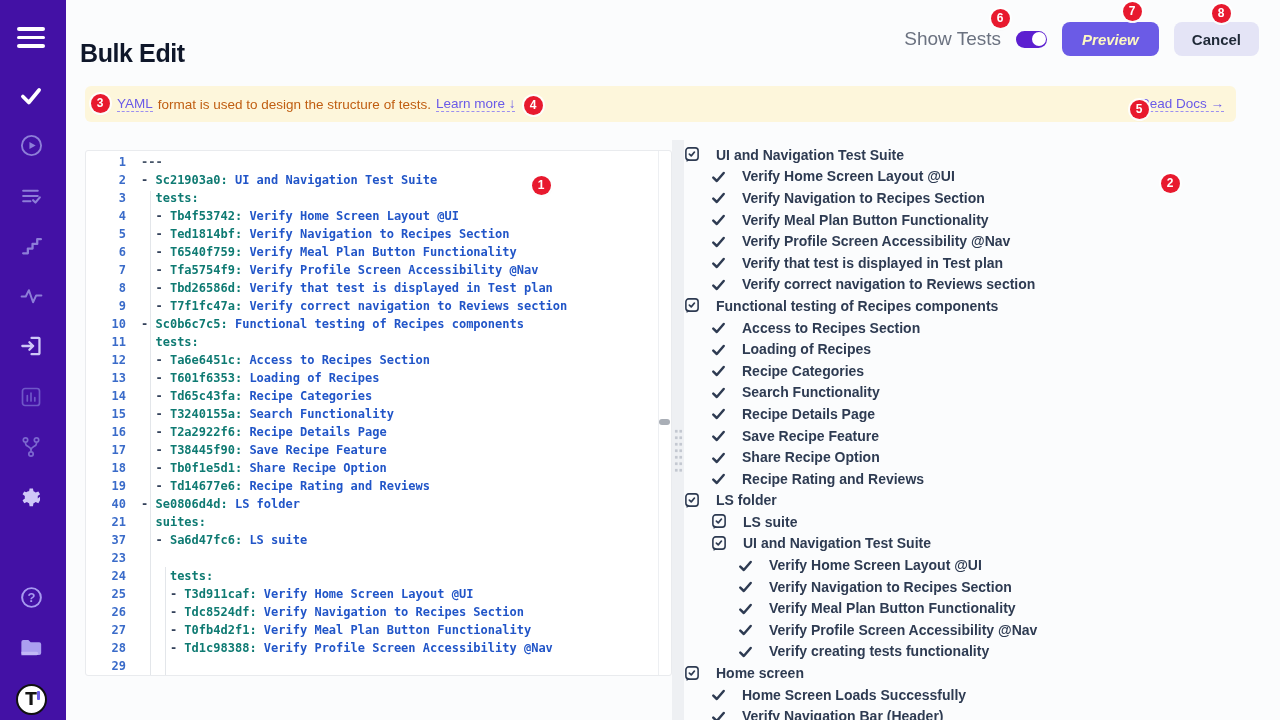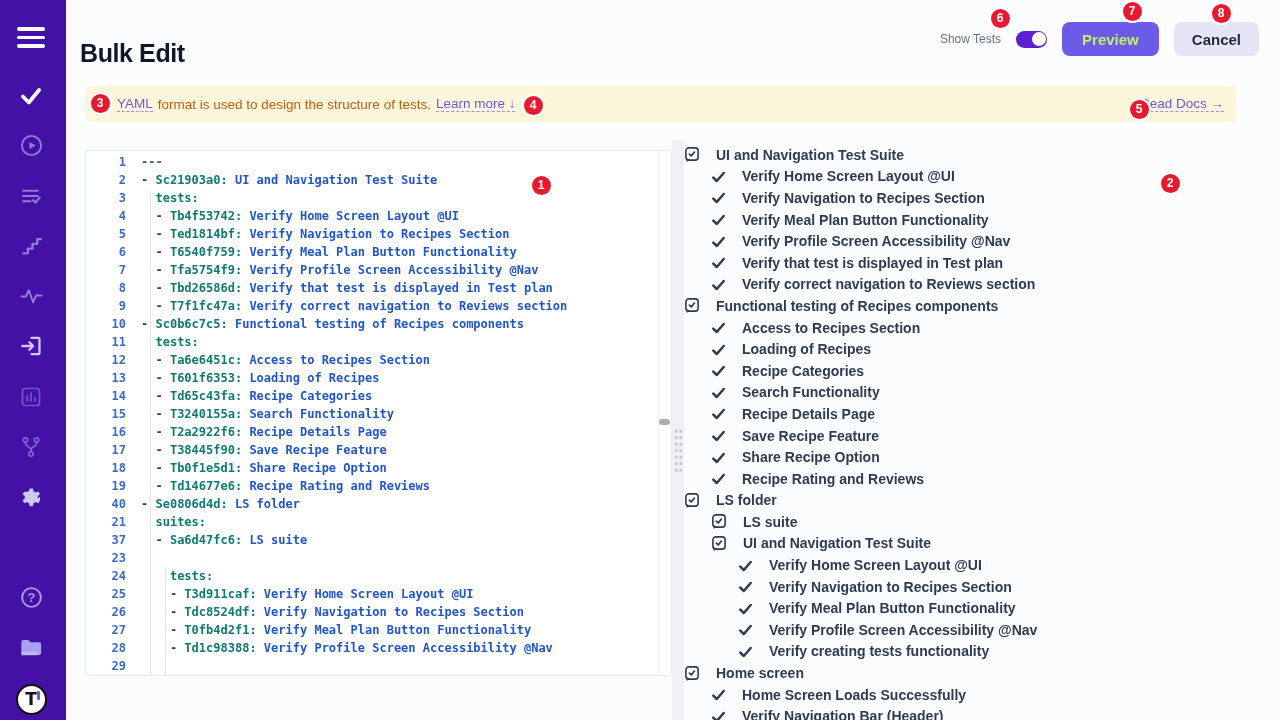--- a/index.html
+++ b/index.html
@@ -13,25 +13,25 @@
   .sidebar { position:absolute; left:0; top:0; width:66px; height:720px; background:var(--sidebar,#4311a5); z-index:5; }
   .hamburger { position:absolute; left:17px; top:27px; cursor:pointer; }
   .hamburger div { width:28px; height:3.6px; background:#fff; border-radius:2px; margin-bottom:5px; }
   .sb-icon { position:absolute; left:11px; width:40px; height:40px; display:flex; align-items:center; justify-content:center; cursor:pointer; }
   .avatar-circle { width:31px; height:31px; border-radius:50%; background:#fff; border:2.5px solid #111; display:flex; align-items:center; justify-content:center; position:relative; }
   .avatar-circle .t { font-weight:900; font-size:17px; color:#151515; font-family:"DejaVu Sans", sans-serif; }
   .avatar-circle .tick { position:absolute; right:5px; top:5px; width:3px; height:9px; background:#6a5ae8; border-radius:1px; }
   
   .page-title { position:absolute; left:80px; top:22px; font-size:25px; font-weight:800; color:#0f172a; letter-spacing:-0.4px; }
   .header-actions { position:absolute; top:22px; right:21px; height:34px; display:flex; align-items:center; gap:15px; }
-  .show-tests-label { color:#6b7280; font-size:12px;text-align:center; }
+  .show-tests-label { color:#6b7280; font-size:19px;text-align:center; }
   .toggle { width:31px; height:17px; border-radius:9px; background:#5c1fd0; position:relative; cursor:pointer; }
   .toggle .knob { position:absolute; right:1.5px; top:1.5px; width:14px; height:14px; border-radius:50%; background:#fff; }
   .btn { height:34px; border:none; border-radius:8px; font-size:15px; font-weight:600; font-family:"Liberation Sans",sans-serif; cursor:pointer; }
-  .btn-preview { background:var(--accent,#6b5be6); color:#bef264; padding:0 20px; }
+  .btn-preview { background:var(--accent,#6b5be6); color:#fef9c3; padding:0 20px;font-style:italic; }
   .btn-cancel  { background:#e4e4f6; color:#1f2937; padding:0 18px; }
   
   .banner { position:absolute; left:85px; top:86px; width:1151px; height:36px; background:var(--banner-bg,#fdf6db);
             border-radius:6px; display:flex; align-items:center; padding:0 12px 0 32px; font-size:13.5px; }
   .banner .msg { color:var(--orange,#c05e12); margin:0 5px; }
   .link { color:#6a5ae8; border-bottom:1.5px dashed #9c8ff0; cursor:pointer; white-space:nowrap; }
   .read-docs { margin-left:auto; }
   
   .editor { position:absolute; left:85px; top:150px; width:587px; height:526px; background:#fff;
             border:1px solid #e9ebee; border-radius:3px; overflow:hidden;

